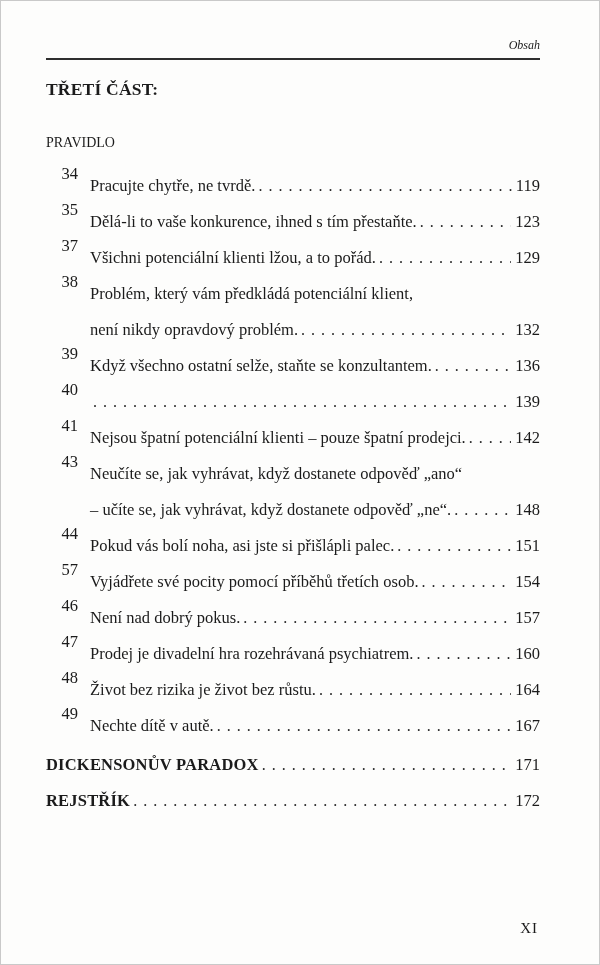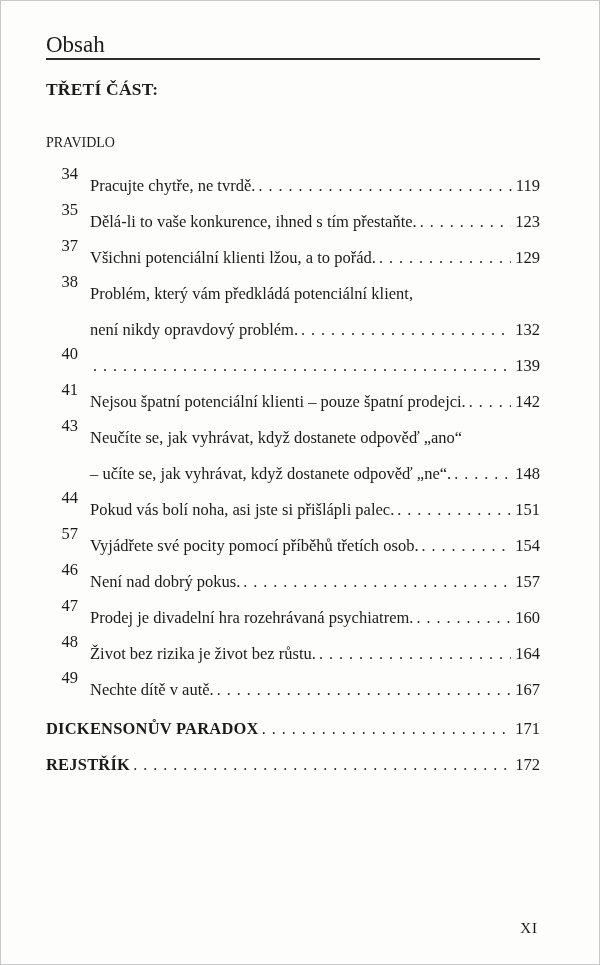--- a/index.html
+++ b/index.html
@@ -14,22 +14,23 @@
     overflow: hidden;
   }
   .content {
     position: absolute;
     left: 46px;
     width: 494px;
     top: 0;
   }
   .running-title {
     padding-top: 36px;
-    text-align: left;
-    font-size: 23px;
+    text-align: right;
+    font-style: italic;
+    font-size: 12px;
     line-height: 18px;
   }
   .header-rule {
     margin-top: 4px;
     border: 0;
     border-bottom: 2px solid #2e2e2e;
     height: 0;
   }
   .part-heading {
     margin-top: 18px;
@@ -153,20 +154,30 @@
               <span class="entry-text">Problém, který vám předkládá potenciální klient,</span>
             </div>
             <div class="entry-line">
               <span class="entry-text">není nikdy opravdový problém.</span>
               <span class="leader"></span>
               <span class="pagenum">132</span>
             </div>
           </div>
         </div>
         <div class="entry">
+          <span class="entry-num">39</span>
+          <div class="entry-body">
+            <div class="entry-line">
+              <span class="entry-text">Když všechno ostatní selže, staňte se konzultantem.</span>
+              <span class="leader"></span>
+              <span class="pagenum">136</span>
+            </div>
+          </div>
+        </div>
+        <div class="entry">
           <span class="entry-num">40</span>
           <div class="entry-body">
             <div class="entry-line">
               <span class="leader"></span>
               <span class="pagenum">139</span>
             </div>
           </div>
         </div>
         <div class="entry">
           <span class="entry-num">41</span>

